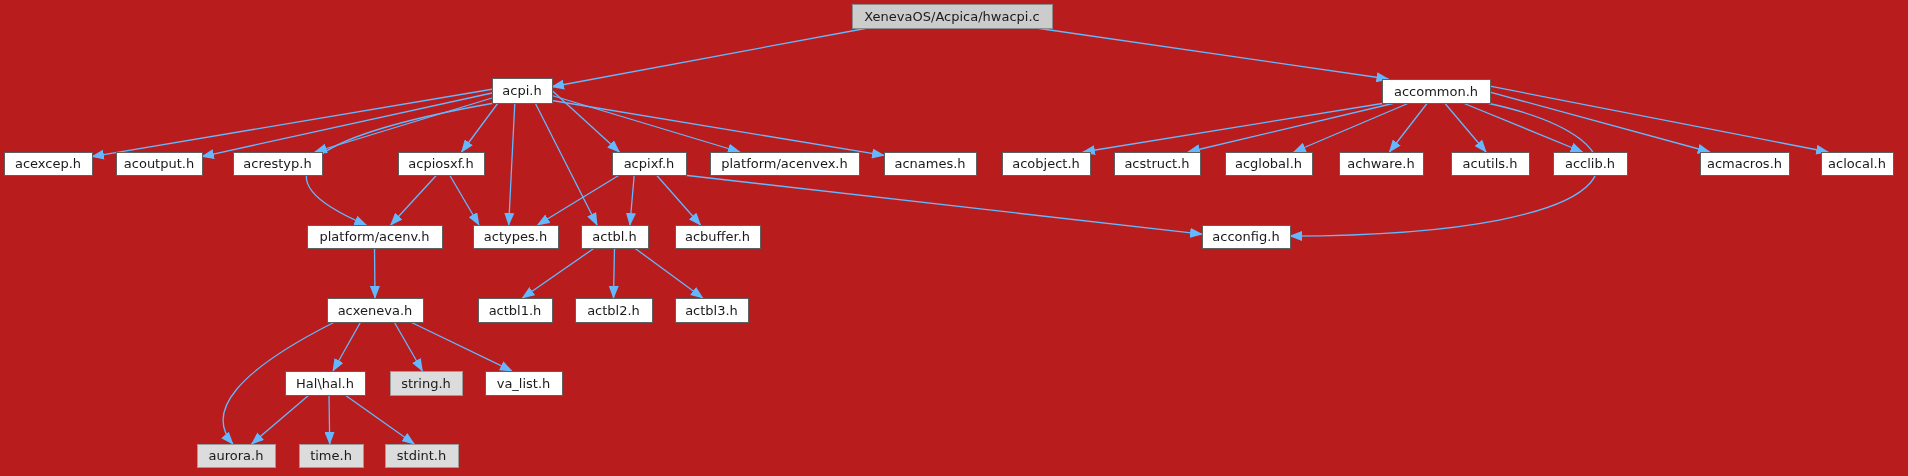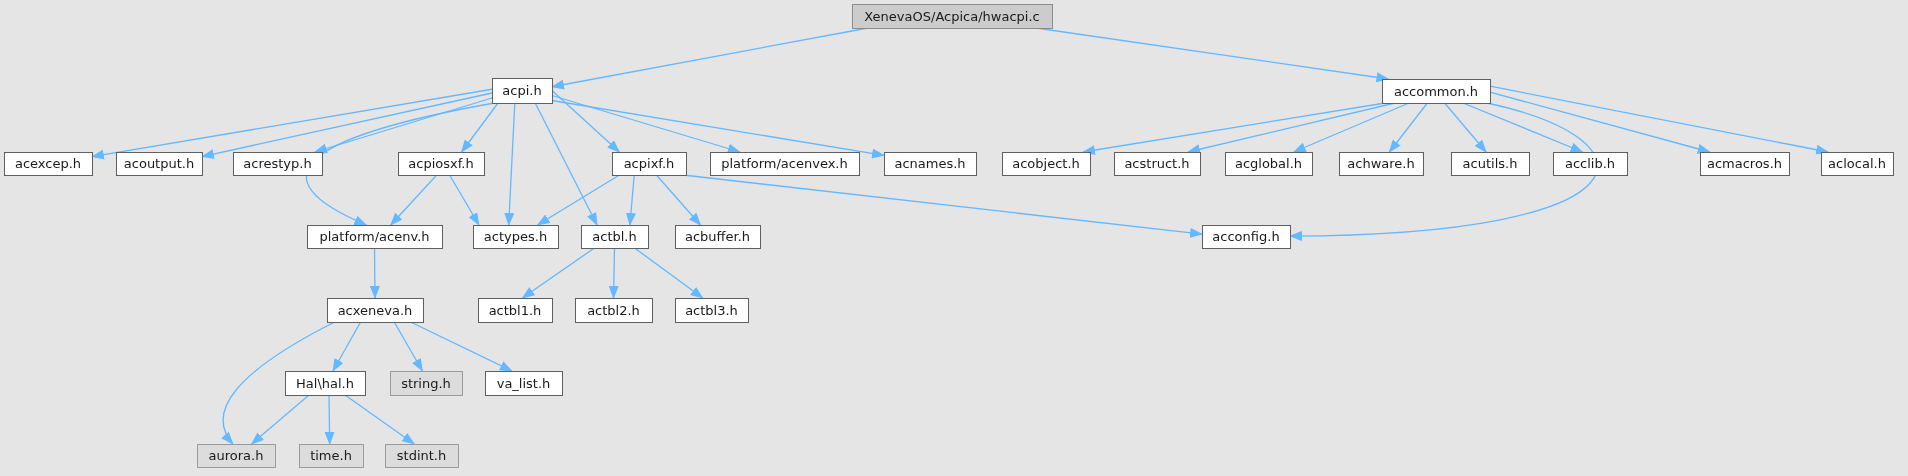--- a/index.html
+++ b/index.html
@@ -1,19 +1,19 @@
 <!DOCTYPE html>
 <html><head>
 <meta charset="utf-8">
 <style>
   html,body{margin:0;padding:0;background:#000;}
   .canvas{
     position:relative;
     width:1908px;height:476px;
-    background:#e5e5e5;
+    background:#b91c1c;
     overflow:hidden;
     font-family:"DejaVu Sans","Liberation Sans",sans-serif;
   }
   svg{display:block;}
   .node-rect{shape-rendering:crispEdges;}
   .node-label{
     font-family:"DejaVu Sans","Liberation Sans",sans-serif;
     font-size:13px;
   }
   .edge{fill:none;}

